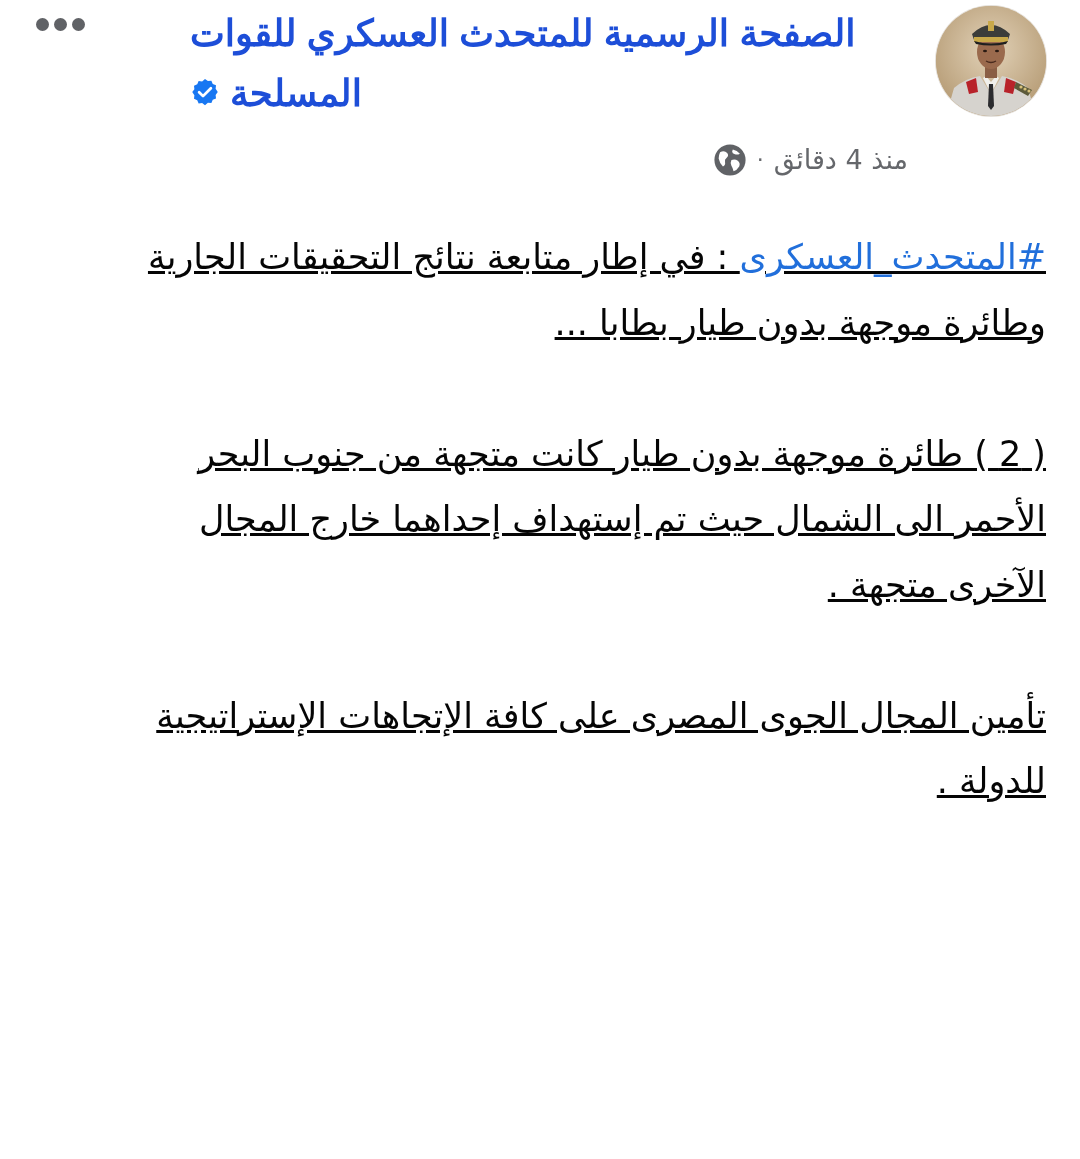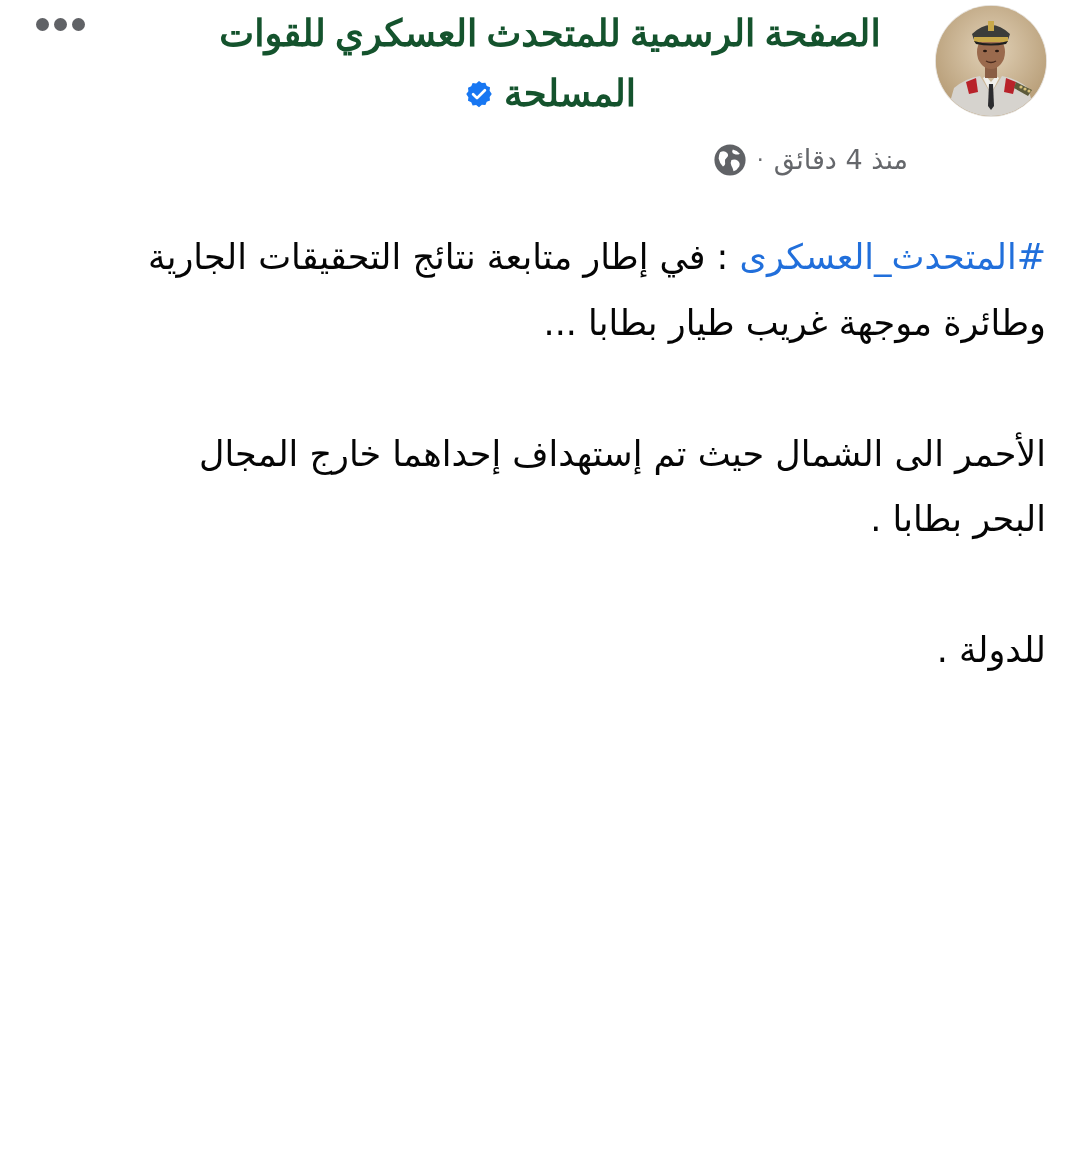--- a/index.html
+++ b/index.html
@@ -32,26 +32,26 @@
       background: radial-gradient(circle at 50% 40%, #d9c6a8 0%, #c4ab86 55%, #a98d66 100%);
       box-shadow: 0 0 0 1px #e4e0da;
     }
     .avatar svg { display: block; width: 100%; height: 100%; }
 
     .page-name {
       position: absolute;
       top: 4px;
       right: 170px;
       width: 720px;
-      font-family: Liberation Serif, serif;
+      font-family: Liberation Sans, sans-serif;
       font-weight: bold;
       font-size: 37px;
       line-height: 60px;
-      color: #14532d;
-      text-align: center;
+      color: #1d4ed8;
+      text-align: left;
     }
     .verified {
       display: inline-block;
       width: 30px;
       height: 30px;
       vertical-align: middle;
       margin-right: 10px;
       position: relative;
       top: -4px;
     }
@@ -111,20 +111,21 @@
       color: #050505;
       text-align: right;
       white-space: normal;
     }
     .post-text p {
       margin: 0;
     }
     .post-text .line {
       display: block;
       white-space: nowrap;
+      text-decoration: underline;
     }
     .post-text .gap {
       display: block;
       height: 65.5px;
     }
     .hashtag {
       color: #216fdb;
       cursor: pointer;
     }
   </style>
@@ -196,26 +197,28 @@
 
   <div class="more-button">
     <span></span>
     <span></span>
     <span></span>
   </div>
 
   <div class="post-text">
     <p>
       <span class="line"><span class="hashtag">#المتحدث_العسكرى</span><span> : في إطار متابعة نتائج التحقيقات الجارية</span></span>
-      <span class="line">وطائرة موجهة غريب طيار بطابا ...</span>
+      <span class="line">وطائرة موجهة بدون طيار بطابا ...</span>
     </p>
     <span class="gap"></span>
     <p>
+      <span class="line">( 2 ) طائرة موجهة بدون طيار كانت متجهة من جنوب البحر</span>
       <span class="line">الأحمر الى الشمال حيث تم إستهداف إحداهما خارج المجال</span>
-      <span class="line">البحر بطابا .</span>
+      <span class="line">الآخرى متجهة .</span>
     </p>
     <span class="gap"></span>
     <p>
+      <span class="line">تأمين المجال الجوى المصرى على كافة الإتجاهات الإستراتيجية</span>
       <span class="line">للدولة .</span>
     </p>
   </div>
 
 </div>
 
 </body></html>

